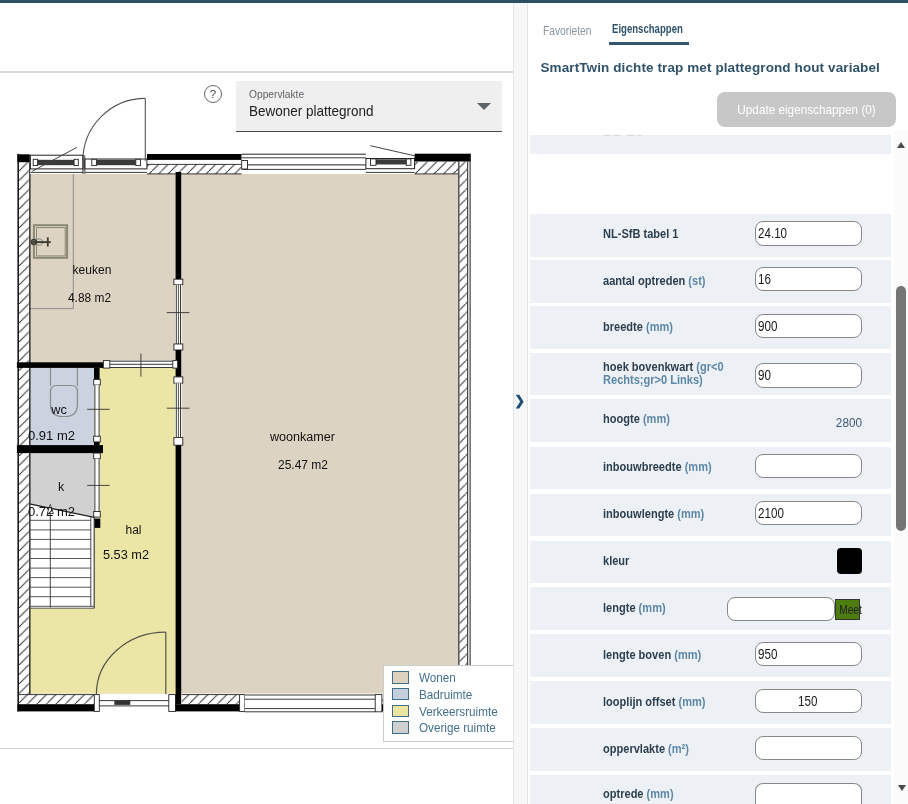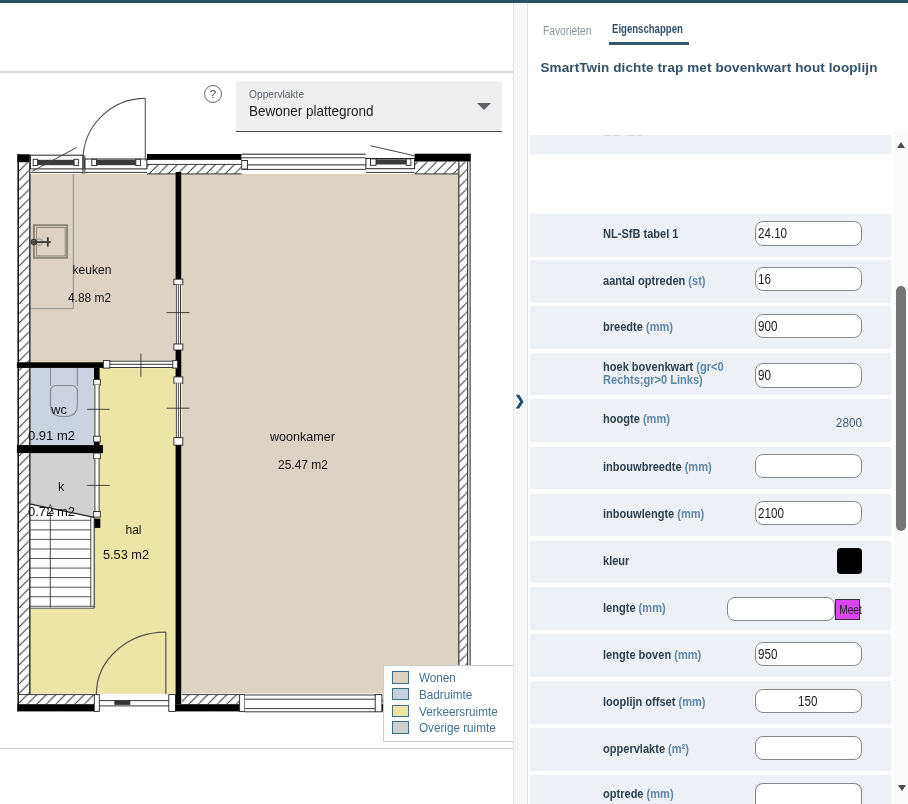--- a/index.html
+++ b/index.html
@@ -362,23 +362,24 @@
 <div class="abs" style="left:513.2px;top:0;width:13.2px;height:804px;background:#f7f7f7;border-left:1px solid #e4e4e4;border-right:1px solid #e4e4e4;"></div>
 
 <div class="abs" style="left:513.8px;top:393px;width:12px;font-size:13px;font-weight:bold;color:#1d4e75;text-align:center;">❯</div>
 
 <div class="abs" style="left:543.3px;top:23px;font-size:13px;color:#8b959c;transform-origin:0 0;transform:scaleX(0.79);">Favorieten</div>
 
 <div class="abs" style="left:612.3px;top:21px;font-size:13.5px;font-weight:bold;color:#31526b;transform-origin:0 0;transform:scaleX(0.71);">Eigenschappen</div>
 
 <div class="abs" style="left:608.8px;top:42.2px;width:80.5px;height:3.2px;background:#32576f;"></div>
 
-<div class="abs" style="left:540.5px;top:59.5px;font-size:13.5px;font-weight:bold;color:#31526b;letter-spacing:0.1px;white-space:nowrap;">SmartTwin dichte trap met bovenkwart hout looplijn</div>
-
-
+<div class="abs" style="left:540.5px;top:59.5px;font-size:13.5px;font-weight:bold;color:#31526b;letter-spacing:0.1px;white-space:nowrap;">SmartTwin dichte trap met plattegrond hout variabel</div>
+
+
+<div class="abs" style="left:716.5px;top:91.5px;width:179.5px;height:35.5px;background:#c7c7c7;border-radius:8px;color:#fff;font-size:13.5px;text-align:center;line-height:35.5px;"><span style="display:inline-block;transform:scaleX(0.87);transform-origin:center;">Update eigenschappen (0)</span></div>
 
 <div class="row" style="top:135px;height:18.7px;"></div>
 <div class="abs" style="left:603.8px;top:135px;width:7px;height:1.3px;background:#d2d9e1;"></div>
 <div class="abs" style="left:613.5px;top:135px;width:6px;height:1.3px;background:#d2d9e1;"></div>
 <div class="abs" style="left:626.5px;top:135px;width:7px;height:1.3px;background:#d2d9e1;"></div>
 <div class="abs" style="left:636.5px;top:135px;width:5px;height:1.3px;background:#d2d9e1;"></div>
 
 
 <div class="row" style="top:214.2px;height:42.8px;"></div>
 <div class="lbl" style="top:226.4px;">NL-SfB tabel 1</div>
@@ -408,21 +409,21 @@
 <div class="lbl" style="top:505.9px;">inbouwlengte <span class="unit">(mm)</span></div>
 <div class="inp" style="top:500.9px;"><span>2100</span></div>
 
 <div class="row" style="top:540.7px;height:42.8px;"></div>
 <div class="lbl" style="top:552.9px;">kleur</div>
 <div class="abs" style="left:836.5px;top:548.3px;width:25.4px;height:25.4px;background:#000;border-radius:4px;"></div>
 
 <div class="row" style="top:587.3px;height:42.8px;"></div>
 <div class="lbl" style="top:599.5px;">lengte <span class="unit">(mm)</span></div>
 <div class="inp" style="left:727px;top:597.1px;width:104px;"></div>
-<div class="abs" style="left:835px;top:598.5px;width:23px;height:19px;background:#d946ef;border:1.6px solid #333;font-size:13px;color:#222;text-align:right;line-height:19px;"><span style="display:inline-block;transform:scaleX(0.78);">Meet</span></div>
+<div class="abs" style="left:835px;top:598.5px;width:23px;height:19px;background:#4d7c0f;border:1.6px solid #333;font-size:13px;color:#222;text-align:right;line-height:19px;"><span style="display:inline-block;transform:scaleX(0.78);">Meet</span></div>
 
 <div class="row" style="top:634.3px;height:42.8px;"></div>
 <div class="lbl" style="top:646.5px;">lengte boven <span class="unit">(mm)</span></div>
 <div class="inp" style="top:641.5px;"><span>950</span></div>
 
 <div class="row" style="top:681.3px;height:42.8px;"></div>
 <div class="lbl" style="top:693.5px;">looplijn offset <span class="unit">(mm)</span></div>
 <div class="inp" style="top:688.5px;text-align:center;"><span>150</span></div>
 
 <div class="row" style="top:728.3px;height:42.8px;"></div>

